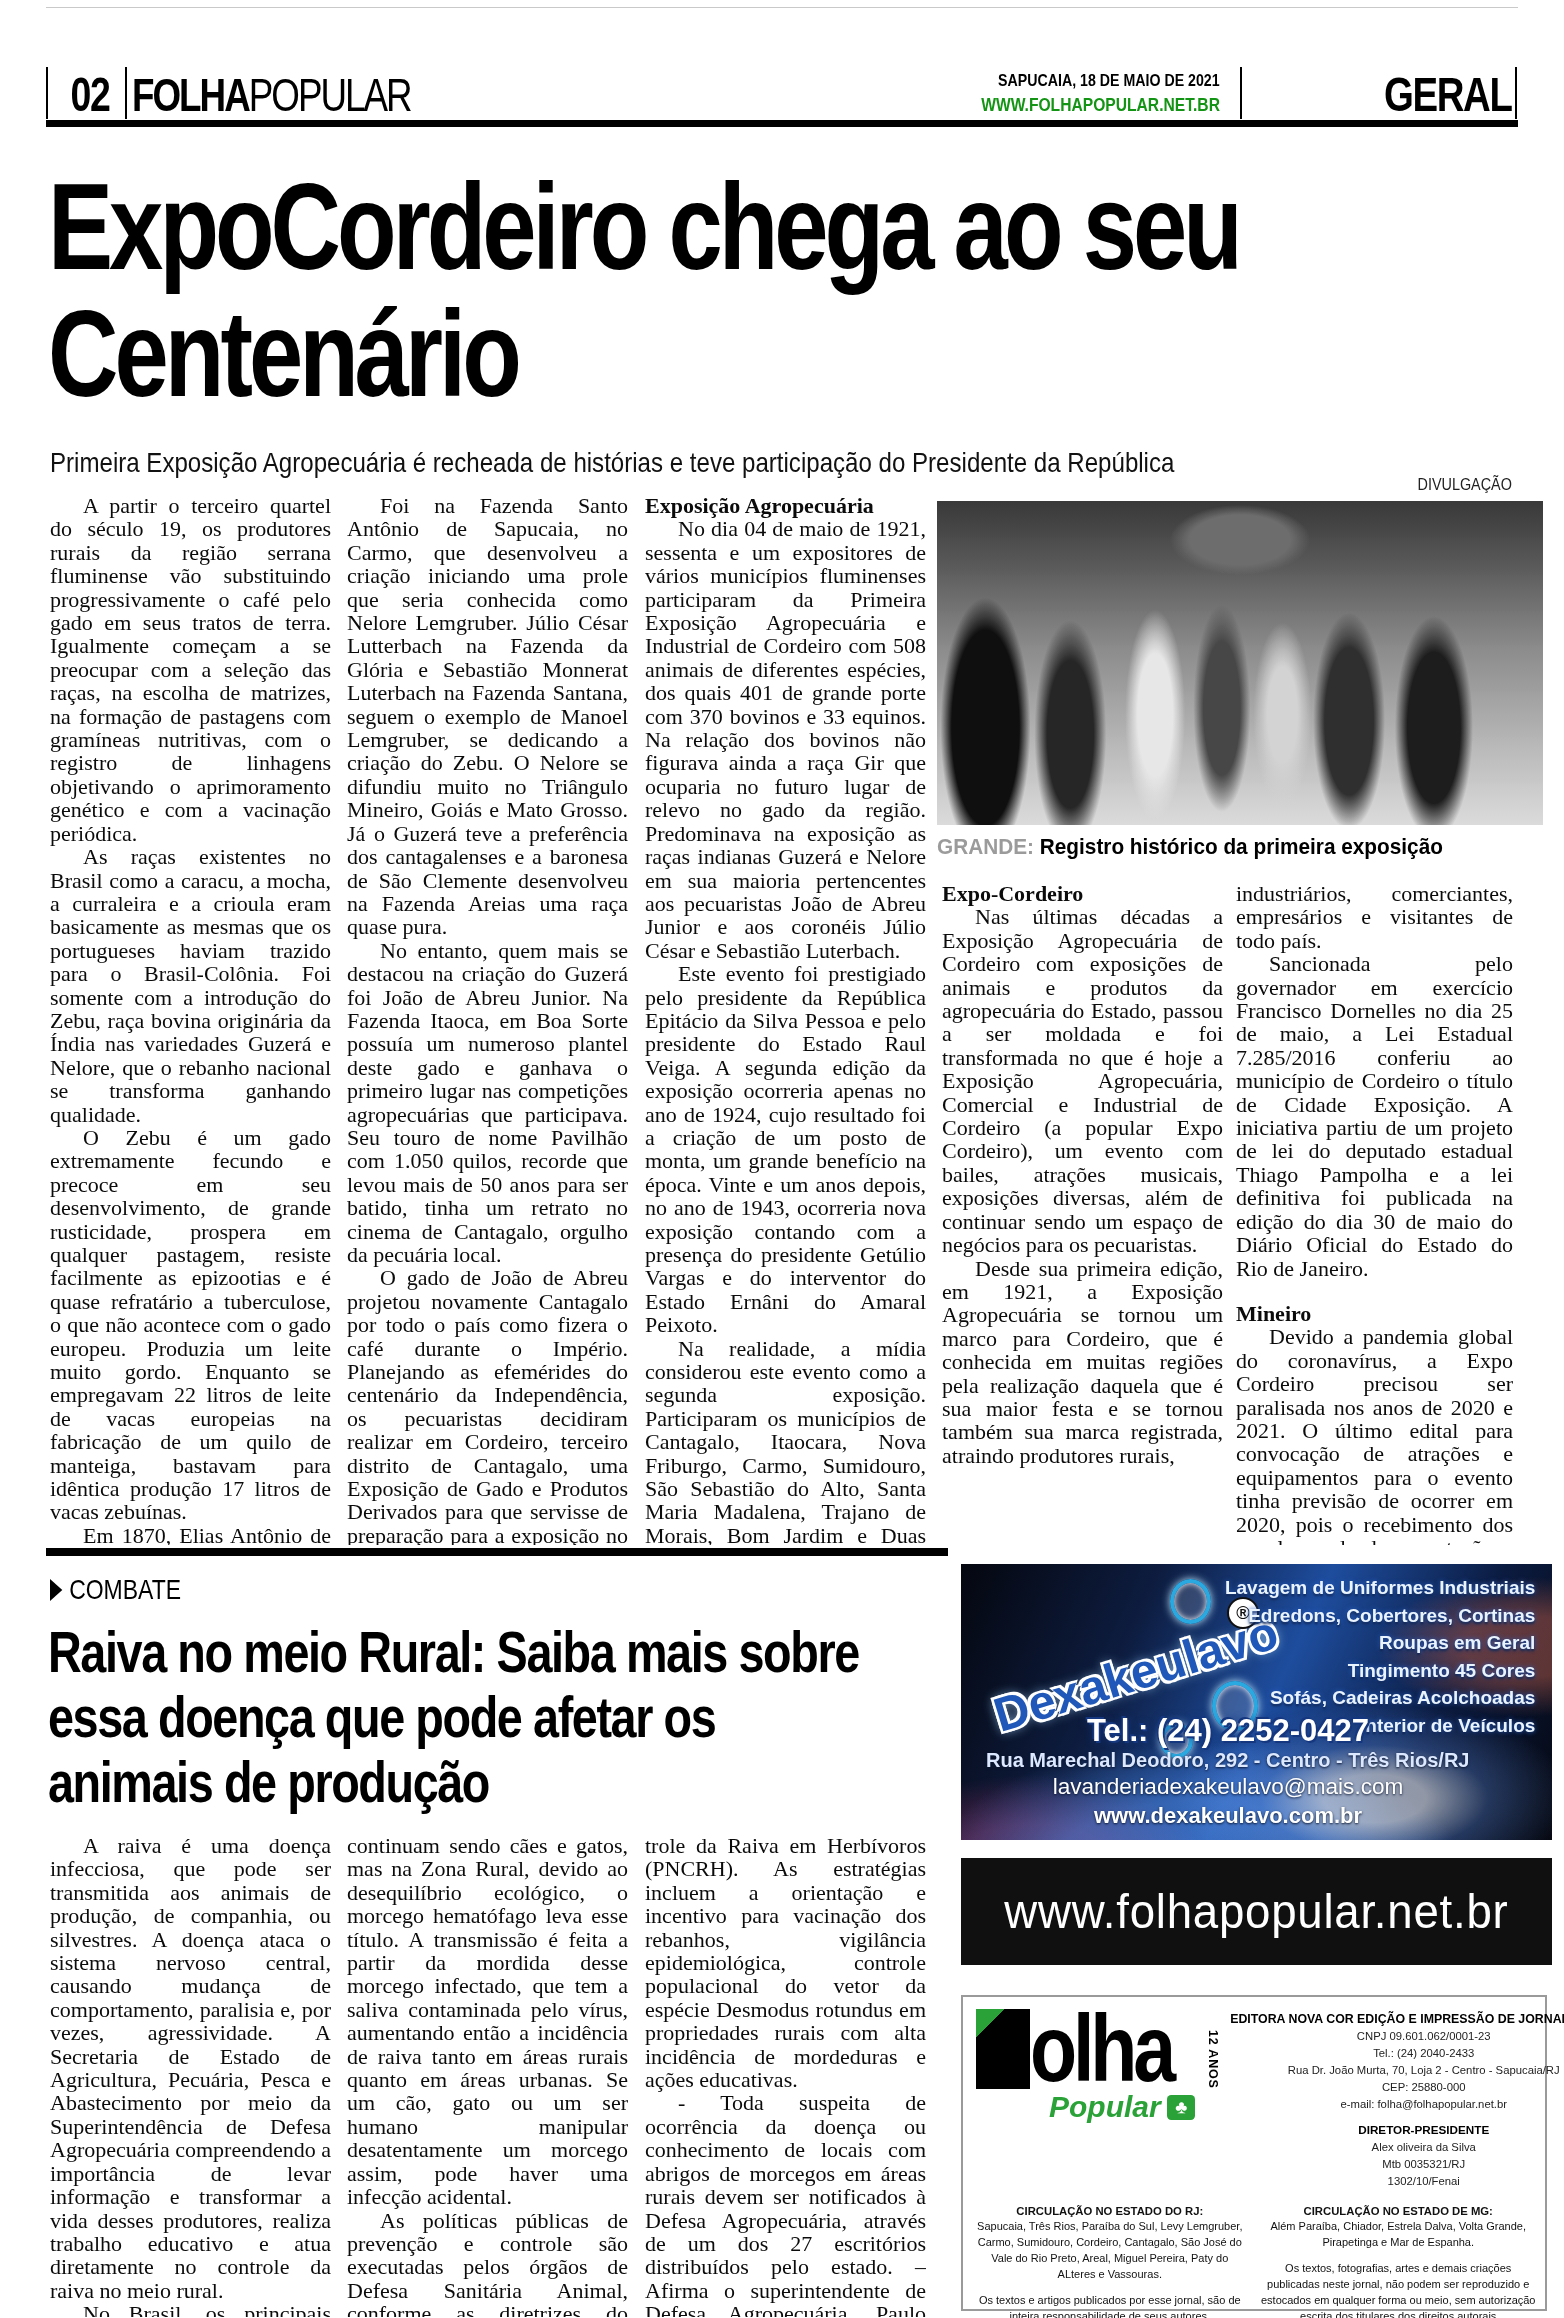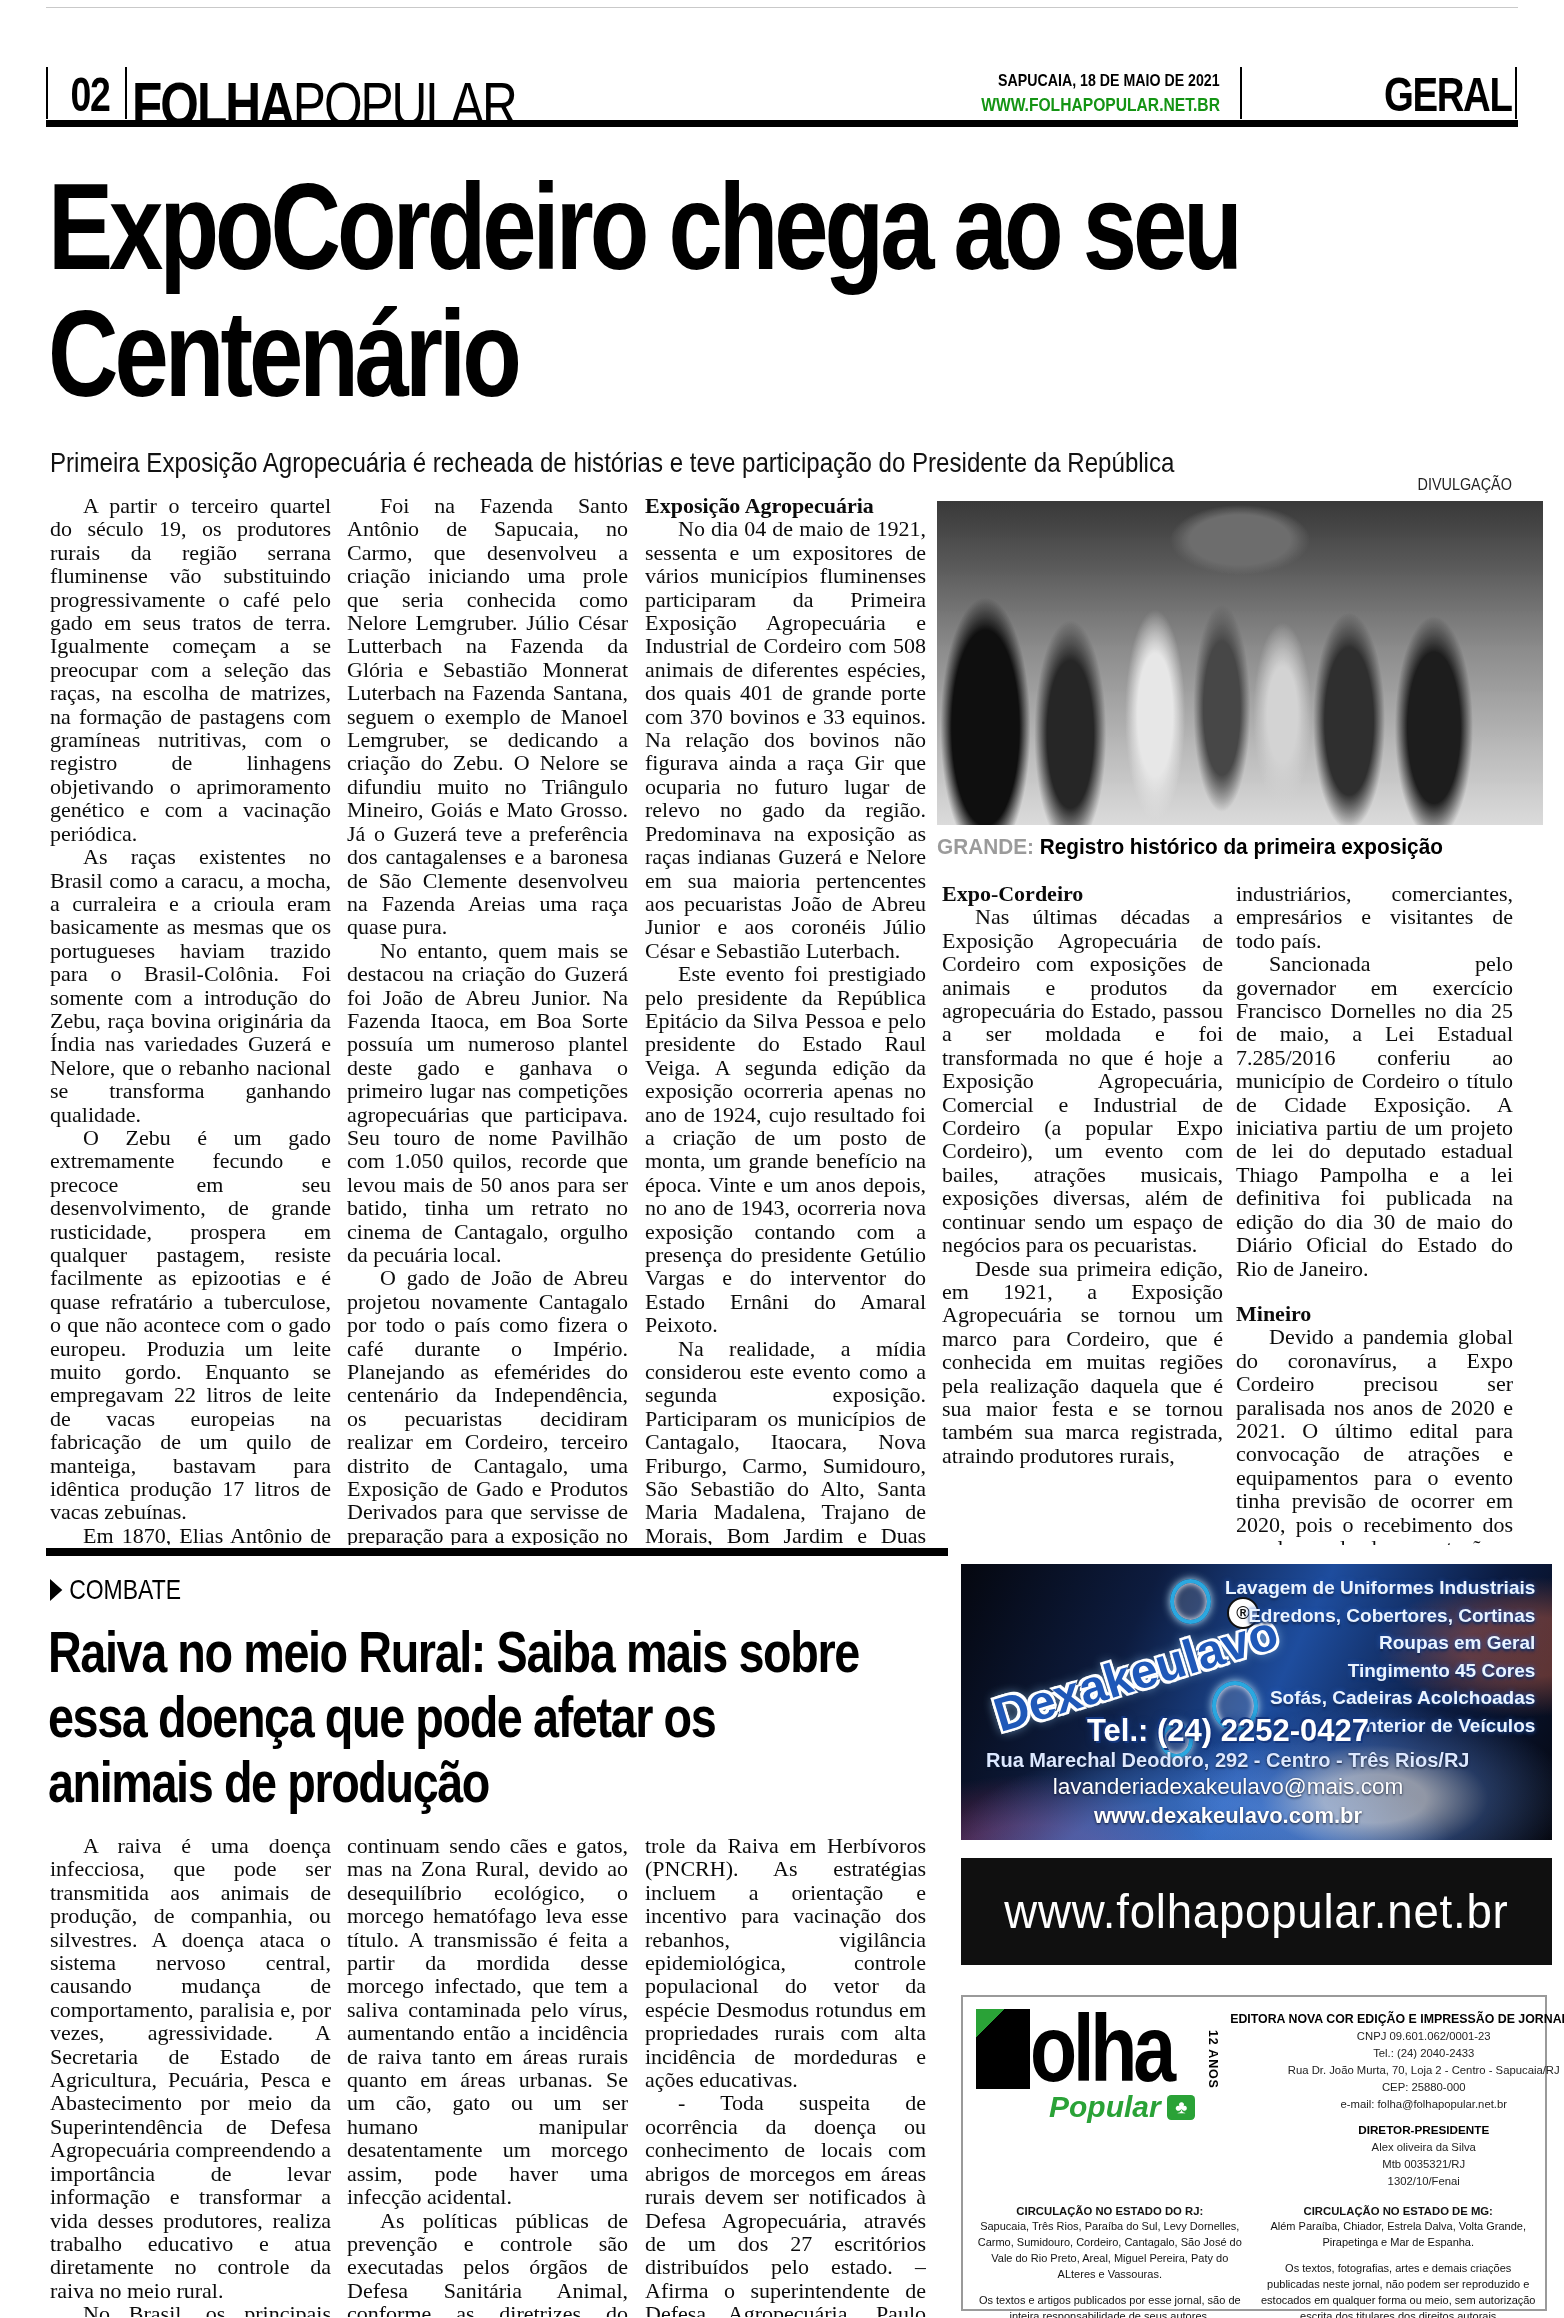--- a/index.html
+++ b/index.html
@@ -6,21 +6,21 @@
   #page{position:relative;width:1564px;height:2319px;background:#fff;overflow:hidden;
         font-family:"Liberation Sans",sans-serif;color:#000;}
   .abs{position:absolute;}
   .cond{display:inline-block;transform-origin:0 50%;}
   .cond-r{display:inline-block;transform-origin:100% 50%;}
   .hairline-top{left:46px;right:46px;top:6.7px;height:1.7px;background:#c9c9c9;}
   
   .vline{width:1.7px;background:#000;top:67px;height:52px;}
   .page-num{left:50px;top:67px;width:80px;text-align:center;font-weight:900;font-size:48px;
             letter-spacing:-1.7px;transform:scaleX(.78);transform-origin:50% 50%;}
-  .brand{left:132px;top:68px;font-size:62px;letter-spacing:-2.5px;white-space:nowrap;}
+  .brand{left:132px;top:68px;font-size:46px;letter-spacing:-2.5px;white-space:nowrap;}
   .brand .b1{font-weight:900;}
   .brand .b2{font-weight:400;}
   .date-block{right:344px;top:70px;text-align:right;line-height:22.6px;}
   .date-line{font-size:16.7px;font-weight:600;letter-spacing:0;color:#000;}
   .site-line{font-size:18.4px;font-weight:700;}
   .section-label{right:52px;top:67px;font-weight:900;font-size:48px;letter-spacing:-1.7px;
                  transform:scaleX(.8);transform-origin:100% 50%;}
   .header-rule{left:46px;right:46px;top:120px;height:6.7px;background:#000;}
   
   .headline{left:48px;top:164px;font-weight:900;font-size:122px;line-height:127px;
@@ -253,21 +253,21 @@
         <div class="exp-line">e-mail: folha@folhapopular.net.br</div>
         <div class="exp-dir-label">DIRETOR-PRESIDENTE</div>
         <div class="exp-line">Alex oliveira da Silva</div>
         <div class="exp-line">Mtb 0035321/RJ</div>
         <div class="exp-line">1302/10/Fenai</div>
       </div>
     </div>
     <div class="exp-bottom">
       <div class="exp-col">
         <div class="exp-col-label">CIRCULAÇÃO NO ESTADO DO RJ:</div>
-        <div>Sapucaia, Três Rios, Paraíba do Sul, Levy Dornelles, Carmo, Sumidouro, Cordeiro, Cantagalo, São José do Vale do Rio Preto, Areal, Miguel Pereira, Paty do ALteres e Vassouras.</div>
+        <div>Sapucaia, Três Rios, Paraíba do Sul, Levy Lemgruber, Carmo, Sumidouro, Cordeiro, Cantagalo, São José do Vale do Rio Preto, Areal, Miguel Pereira, Paty do ALteres e Vassouras.</div>
         <div class="exp-note">Os textos e artigos publicados por esse jornal, são de inteira responsabilidade de seus autores.</div>
       </div>
       <div class="exp-col">
         <div class="exp-col-label">CIRCULAÇÃO NO ESTADO DE MG:</div>
         <div>Além Paraíba, Chiador, Estrela Dalva, Volta Grande, Pirapetinga e Mar de Espanha.</div>
         <div class="exp-note">Os textos, fotografias, artes e demais criações publicadas neste jornal, não podem ser reproduzido e estocados em qualquer forma ou meio, sem autorização escrita dos titulares dos direitos autorais</div>
       </div>
     </div>
   </div>
 </div>

